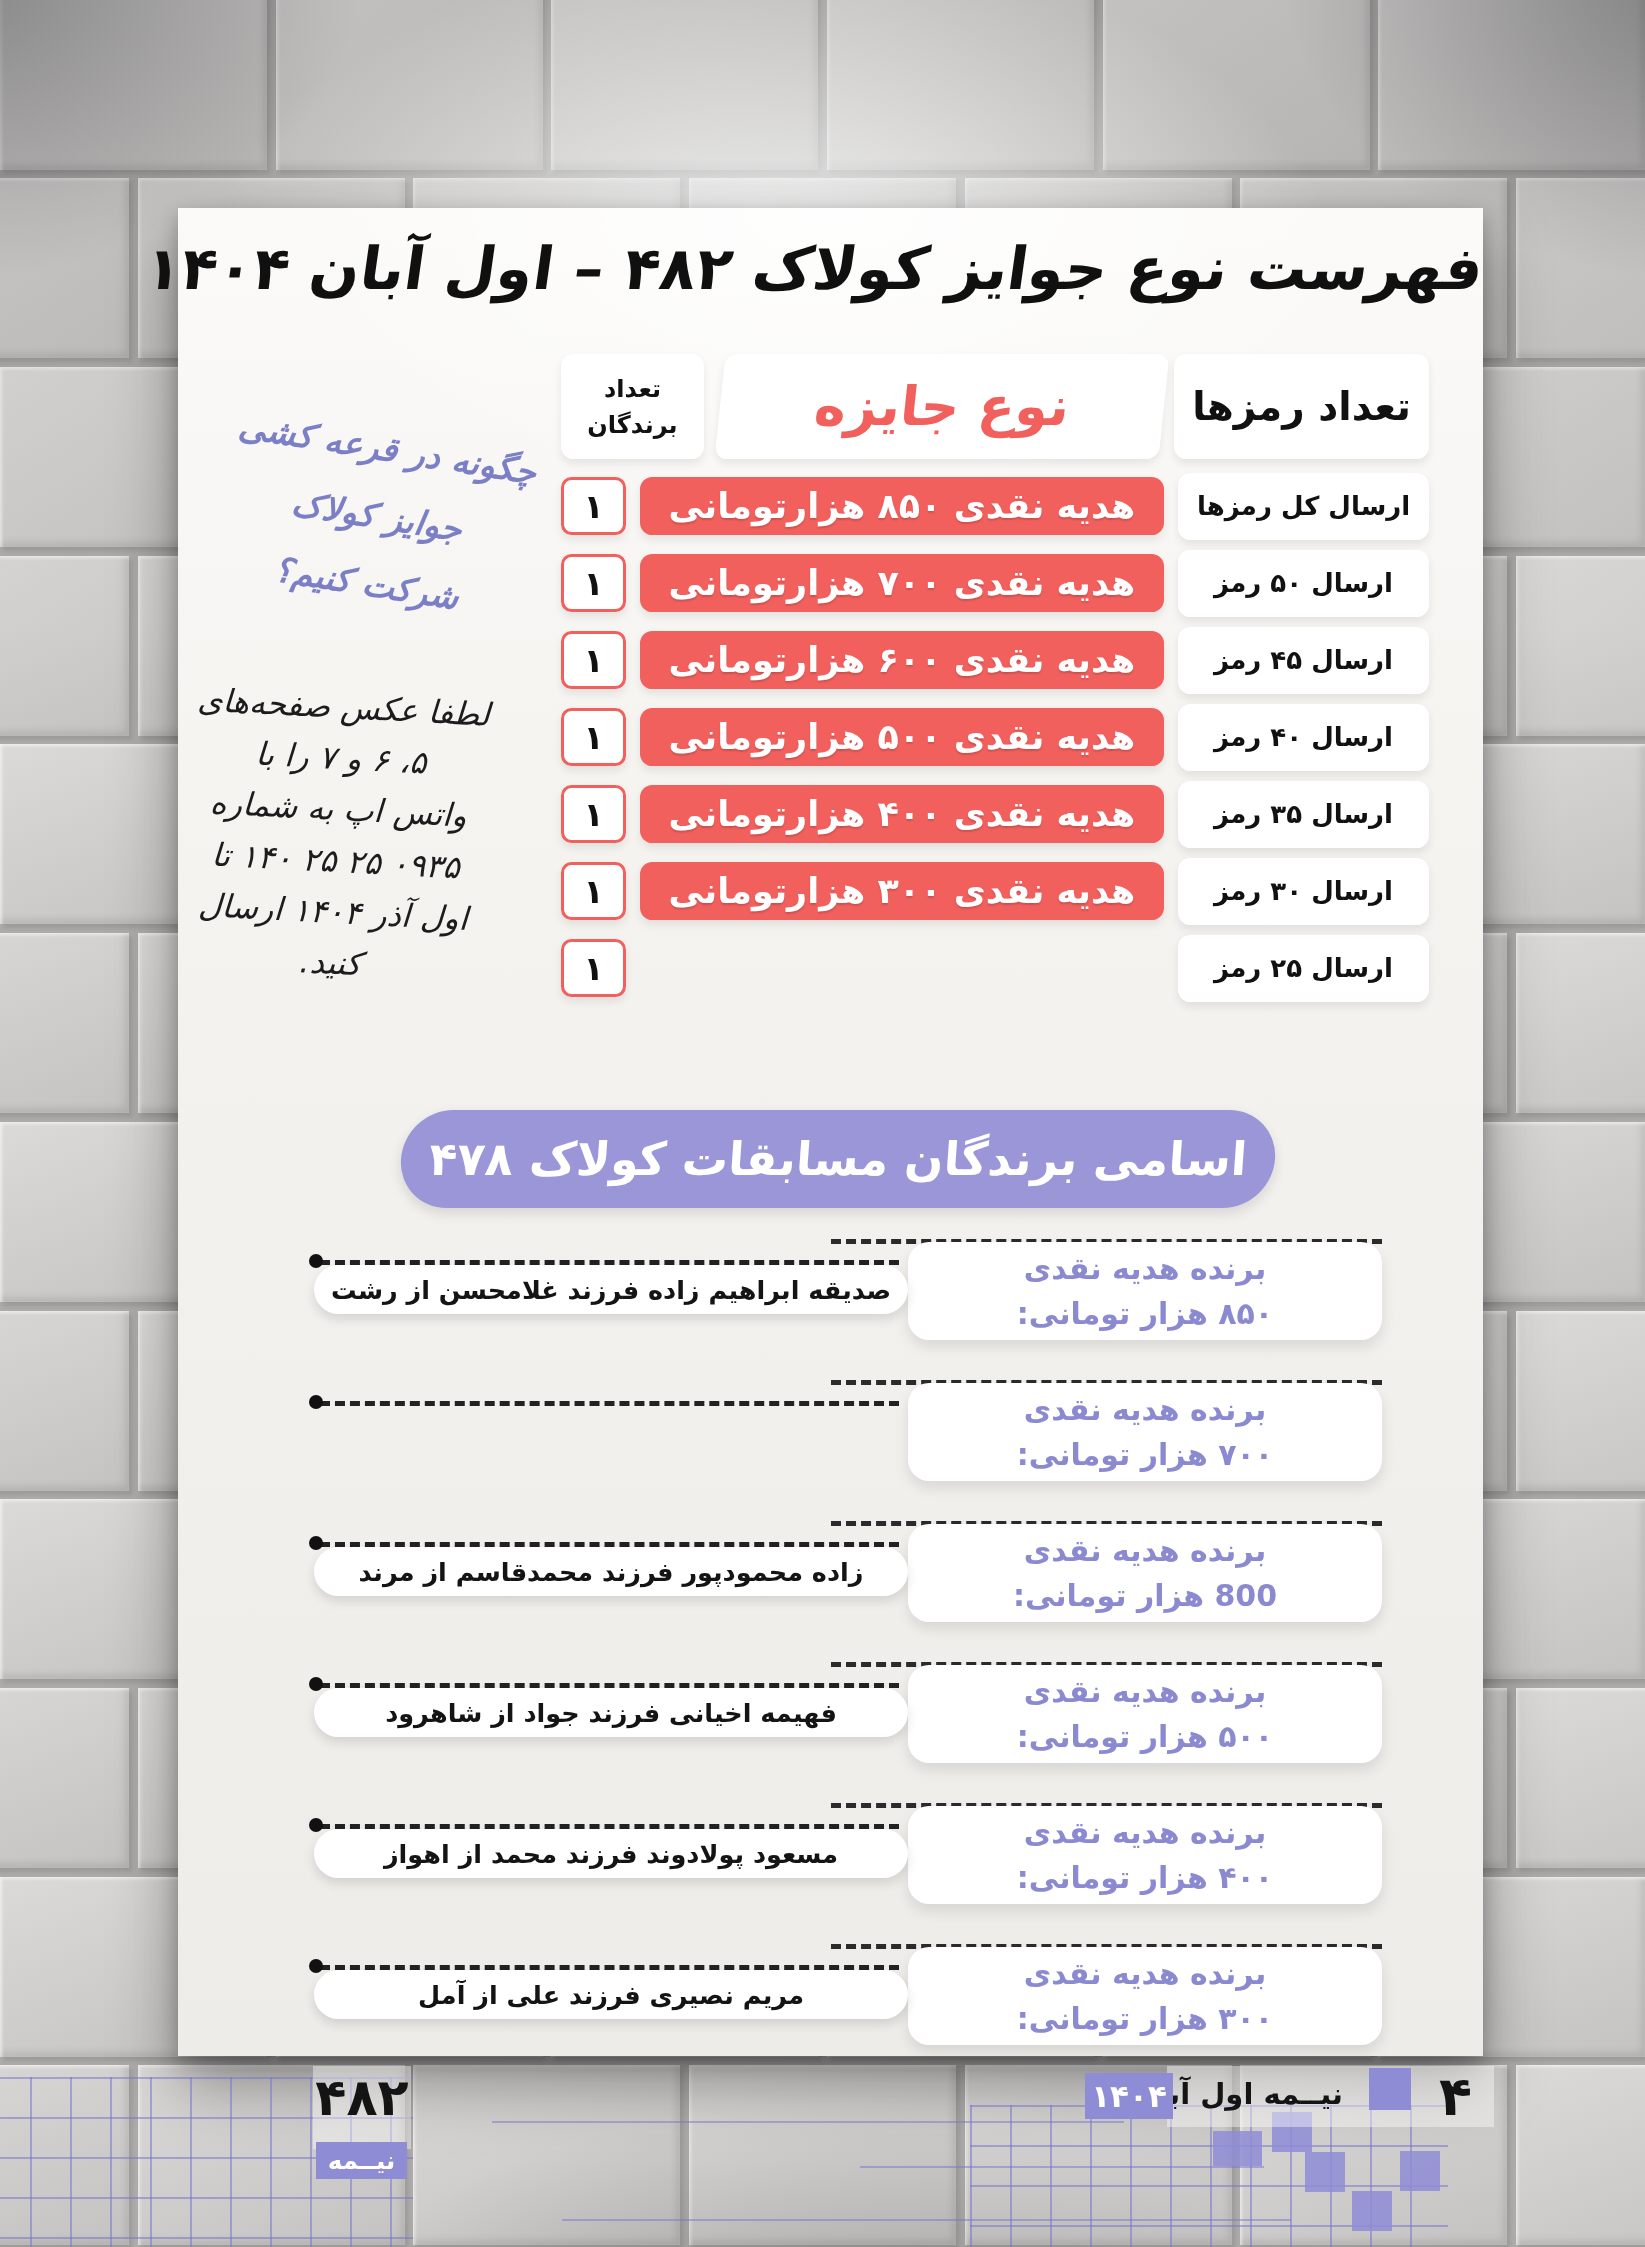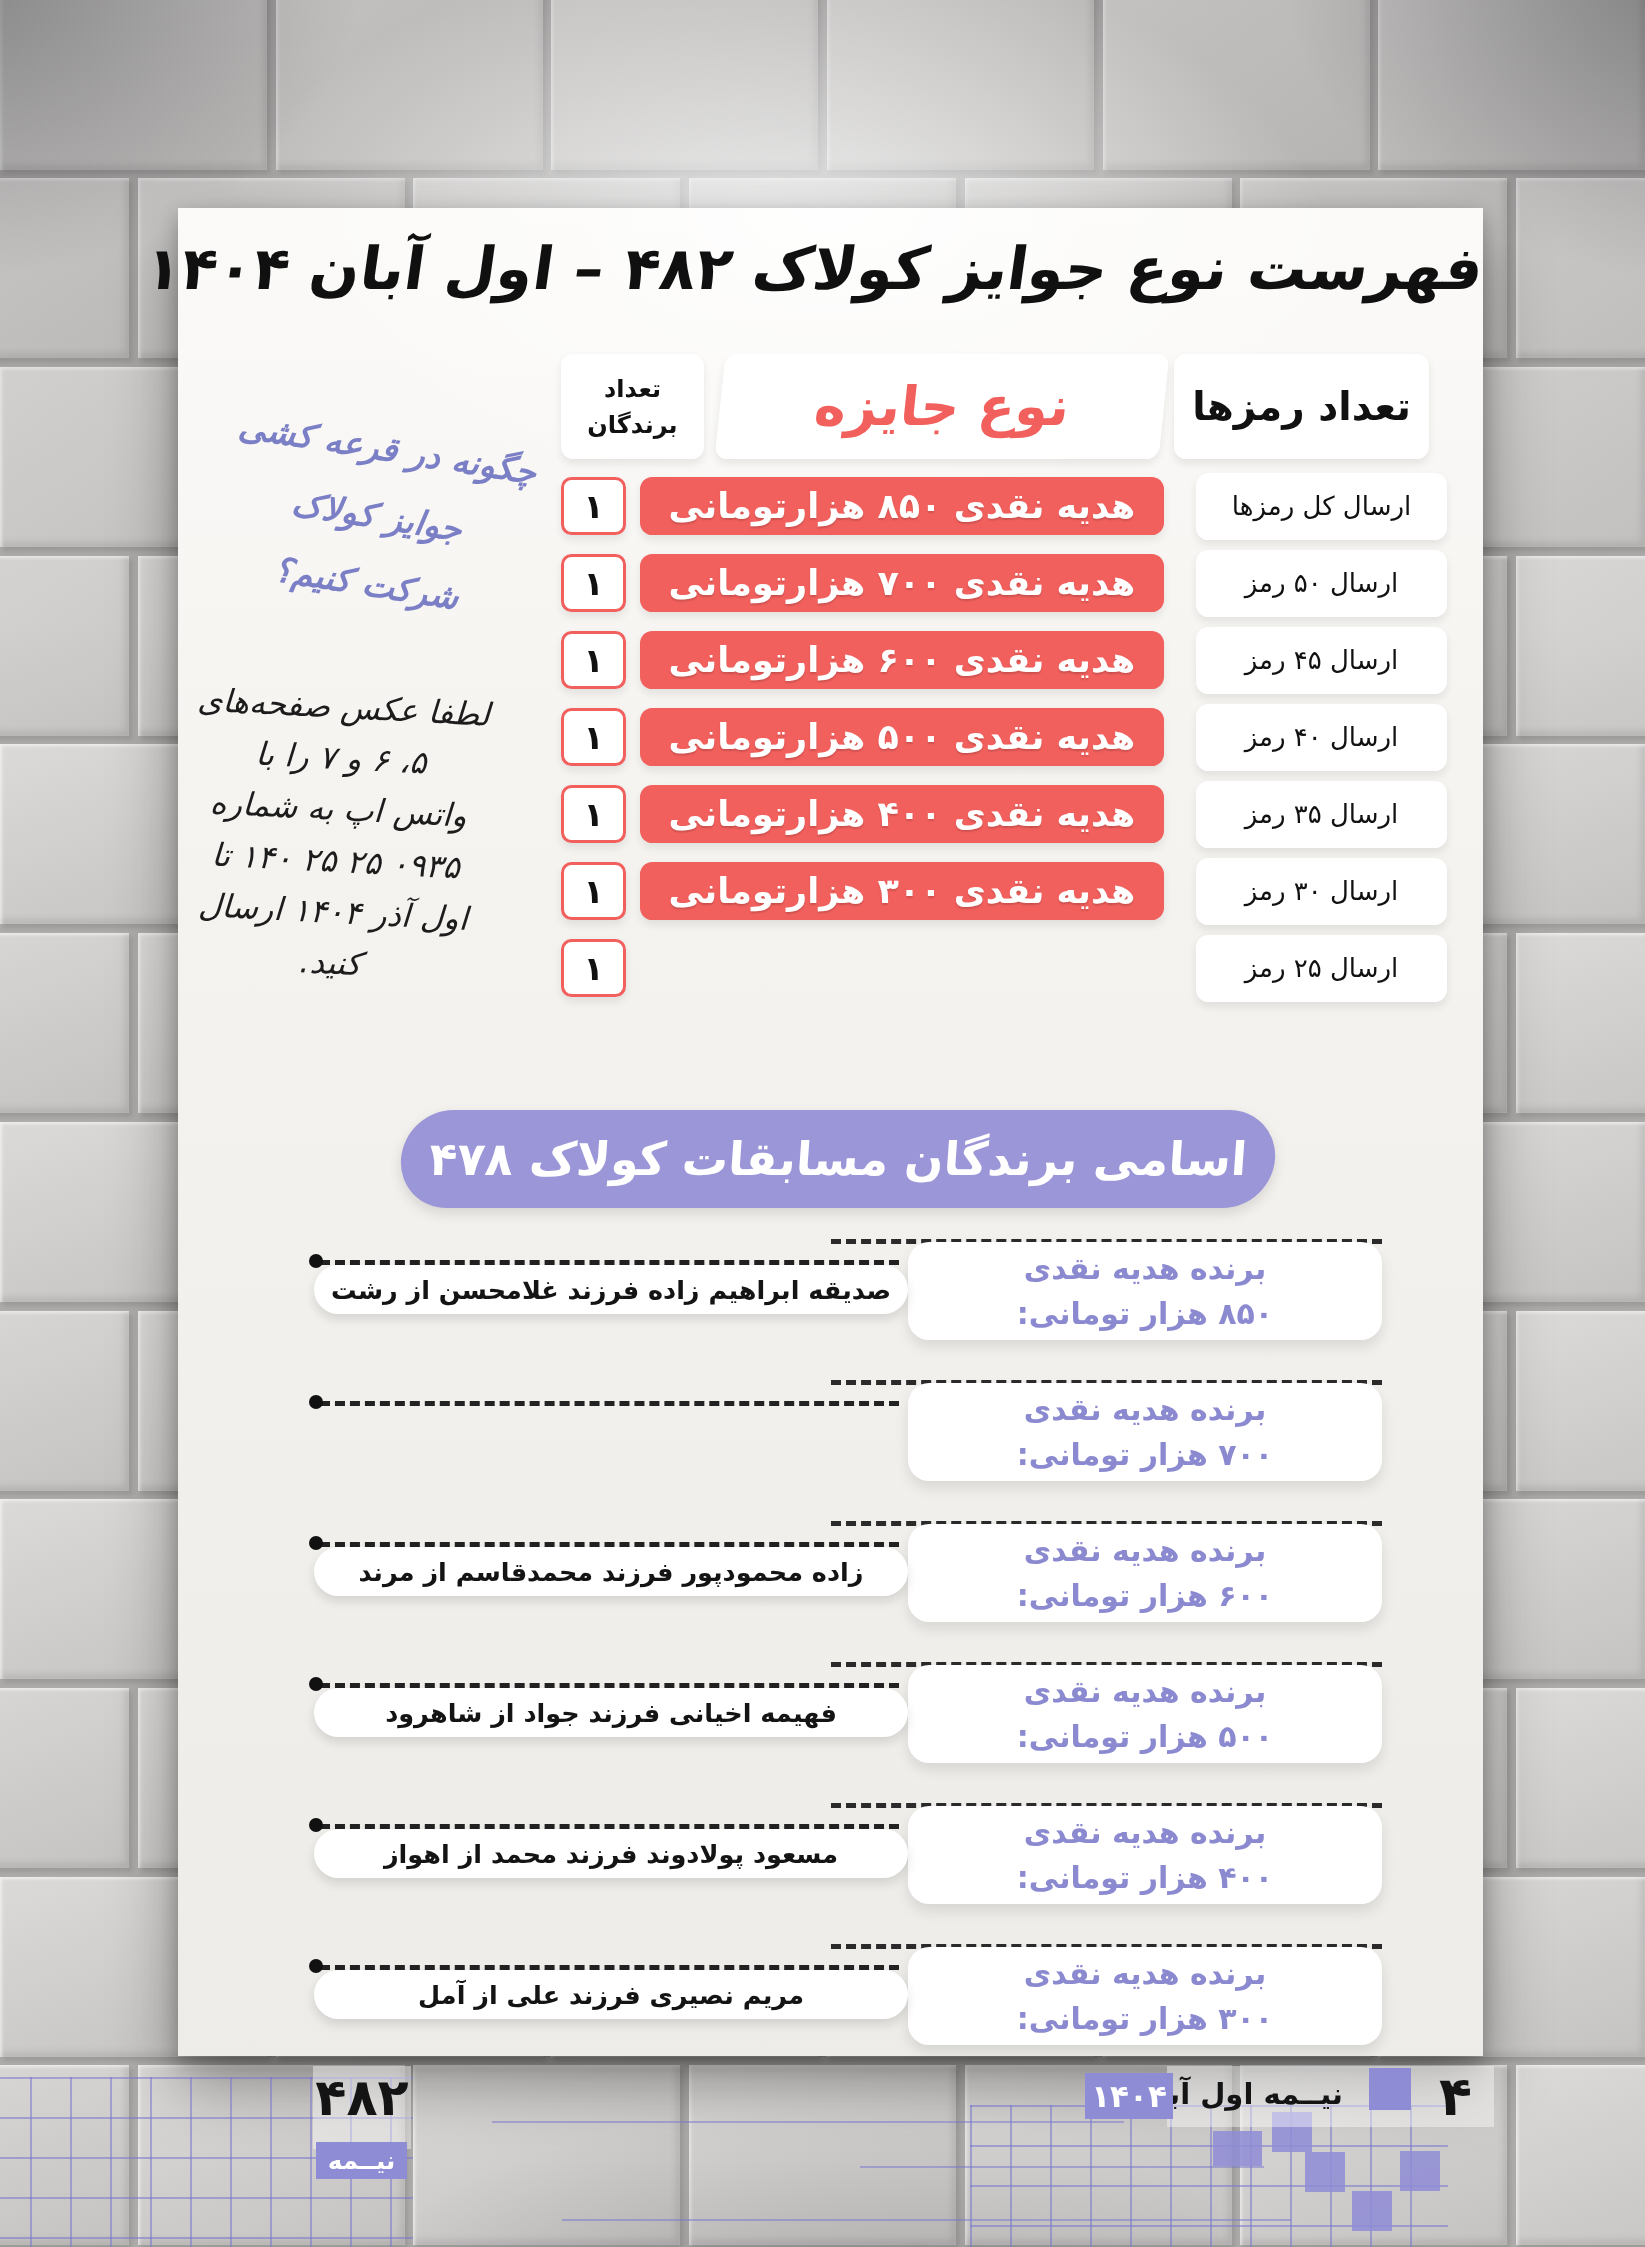--- a/index.html
+++ b/index.html
@@ -41,21 +41,21 @@
     transform:skewX(-8deg);white-space:nowrap;
   }
   
   .hdr,.cell{position:absolute;background:#ffffff;border-radius:12.3px;
     box-shadow:0 4.4px 8.8px rgba(0,0,0,.08);display:flex;align-items:center;justify-content:center;}
   .hdr-codes{right:54px;top:146px;width:255px;height:105px;font-size:39px;font-weight:bold;color:#111;}
   .hdr-prize{right:319px;top:146px;width:444px;height:105px;font-size:54px;font-weight:900;color:#f2605d;transform:skewX(-6deg);}
   .hdr-winners{right:779px;top:146px;width:143px;height:105px;font-size:24px;font-weight:bold;color:#111;
     flex-direction:column;line-height:1.5;text-align:center;}
   .trow{position:absolute;left:0;right:0;top:calc(269px + var(--i) * 77px);height:58px;}
-  .cell-codes{right:36px;top:-4.4px;width:251px;height:67px;font-size:26px;font-weight:normal;color:#111;}
+  .cell-codes{right:54px;top:-4.4px;width:251px;height:67px;font-size:26px;font-weight:bold;color:#111;}
   .cell-prize{right:319px;top:0;width:524px;height:58px;background:#f2605d;border-radius:12.3px;
     color:#fff;font-size:35px;font-weight:900;text-shadow:0 1.8px 1.8px rgba(0,0,0,.15);}
   .cell-num{right:857px;top:0;width:65px;height:58px;border:3.5px solid #f2605d;border-radius:10.5px;
     font-size:33px;font-weight:bold;color:#111;background:#fff;box-sizing:border-box;}
   
   .hand-purple{
     position:absolute;right:939px;top:206px;width:334px;text-align:center;
     color:#7b7fc5;font-size:34px;font-weight:bold;font-style:italic;line-height:2.0;
     transform:rotate(9deg);
   }
@@ -278,21 +278,21 @@
       <span>برنده هدیه نقدی</span>
       <span>۷۰۰ هزار تومانی:</span>
     </div>
     <div class="pill-dash"></div>
     <div class="dot"></div>
   </div>
   <div class="entry" style="--i:2">
     <div class="label-dash"></div>
     <div class="label-card">
       <span>برنده هدیه نقدی</span>
-      <span>۶۰۰ هزار تومانی:</span>
+      <span>800 هزار تومانی:</span>
     </div>
     <div class="pill-dash"></div>
     <div class="dot"></div>
     <div class="name-pill">زاده محمودپور فرزند محمدقاسم از مرند</div>
   </div>
   <div class="entry" style="--i:3">
     <div class="label-dash"></div>
     <div class="label-card">
       <span>برنده هدیه نقدی</span>
       <span>۵۰۰ هزار تومانی:</span>

